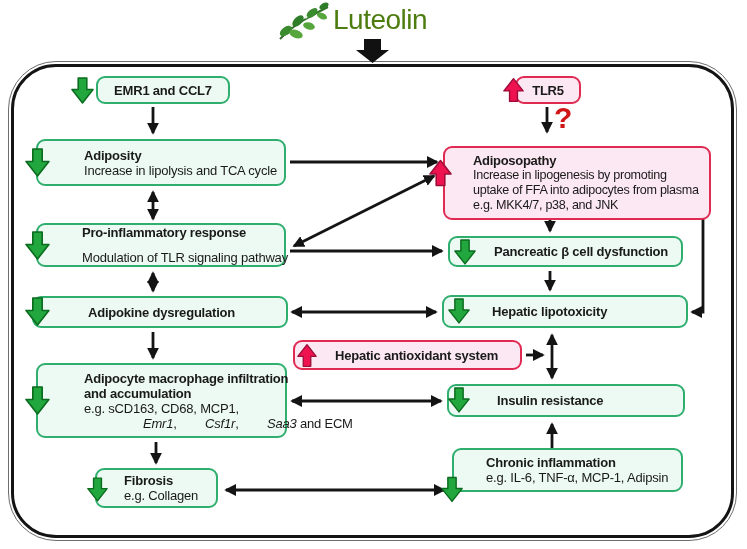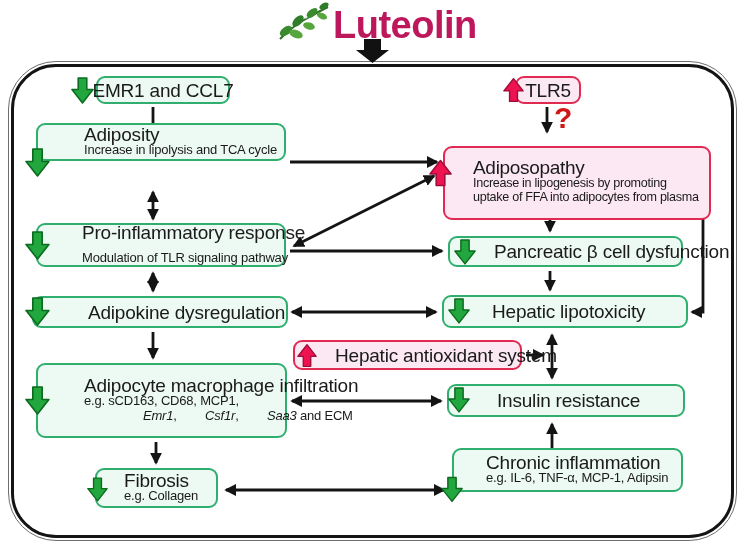--- a/index.html
+++ b/index.html
@@ -2,42 +2,42 @@
 <html><head>
 <meta charset="utf-8">
 <style>
   html,body{margin:0;padding:0;background:#fff;}
   #stage{
     position:relative;width:747px;height:549px;background:#fff;overflow:hidden;
     font-family:"Liberation Sans",sans-serif;color:#1a1a1a;
   }
   
   .title-text{
-    position:absolute;left:333px;top:4px;font-size:38px;font-weight:bold;
-    color:#be185d;letter-spacing:-0.5px;
+    position:absolute;left:333px;top:4px;font-size:28px;font-weight:normal;
+    color:#4d7c0f;letter-spacing:-0.5px;
   }
   .herb{position:absolute;left:276px;top:1px;}
   
   .frame-outer{
     position:absolute;left:8px;top:61px;width:729px;height:480px;
     border:1.5px solid #6d6d6d;border-radius:48px;box-sizing:border-box;
   }
   .frame-inner{
     position:absolute;left:2px;top:2px;right:2px;bottom:2px;
     border:3px solid #141414;border-radius:45px;box-sizing:border-box;background:#fff;
   }
   
   .box{
     position:absolute;box-sizing:border-box;border-radius:9px;
     display:flex;flex-direction:column;justify-content:center;
     font-size:13px;line-height:15px;letter-spacing:-0.2px;white-space:nowrap;
   }
   .box.green{background:#ecfaf3;border:2px solid #2fae6e;}
   .box.pink{background:#fce8f2;border:2px solid #e02a52;}
-  .box .ttl{font-weight:normal;font-size:19px;}
+  .box .ttl{font-weight:bold;font-size:13px;}
   .box.center{align-items:center;}
   
   .blk{position:absolute;}
   
   #connectors{position:absolute;left:0;top:0;width:747px;height:549px;pointer-events:none;}
   #connectors line, #connectors polyline{stroke:#141414;stroke-width:2.8;fill:none;}
   
   .qmark{position:absolute;left:554px;top:101px;font-size:30px;font-weight:bold;color:#cf1717;}
   .indent{padding-left:34px;}
   i{font-style:italic;margin-left:25px;}
@@ -121,53 +121,55 @@
 
     <line x1="226" y1="490" x2="444" y2="490" marker-start="url(#ah)" marker-end="url(#ah)"></line>
   </svg>
 
   <div class="qmark">?</div>
 
   <div class="box green center" style="left:96px;top:76px;width:134px;height:28px;">
     <span class="ttl">EMR1 and CCL7</span>
   </div>
 
-  <div class="box green" style="left:36px;top:123px;width:250px;height:38px;padding-left:46px;justify-content:center;">
+  <div class="box green" style="left:36px;top:139px;width:250px;height:47px;padding-left:46px;justify-content:center;">
     <span class="ttl">Adiposity</span>
     <span>Increase in lipolysis and TCA cycle</span>
   </div>
 
   <div class="box green" style="left:36px;top:223px;width:250px;height:44px;padding-left:44px;justify-content:space-between;">
     <span class="ttl">Pro-inflammatory response</span>
     <span>Modulation of TLR signaling pathway</span>
   </div>
 
   <div class="box green" style="left:32px;top:296px;width:256px;height:32px;padding-left:54px;">
     <span class="ttl">Adipokine dysregulation</span>
   </div>
 
   <div class="box green" style="left:36px;top:363px;width:251px;height:75px;padding-left:46px;">
     <span class="ttl">Adipocyte macrophage infiltration</span>
+    <span class="ttl">and accumulation</span>
     <span>e.g. sCD163, CD68, MCP1,</span>
     <span class="indent"><i>Emr1</i><span>, </span><i>Csf1r</i><span>, </span><i>Saa3</i><span> and ECM</span></span>
   </div>
 
   <div class="box green" style="left:95px;top:468px;width:123px;height:40px;padding-left:27px;">
     <span class="ttl">Fibrosis</span>
     <span>e.g. Collagen</span>
   </div>
 
   <div class="box pink center" style="left:515px;top:76px;width:66px;height:28px;">
     <span class="ttl">TLR5</span>
   </div>
 
   <div class="box pink" style="left:443px;top:138px;width:268px;height:74px;padding-left:28px;font-size:12.6px;line-height:14.6px;letter-spacing:-0.3px;margin-top:8px;">
     <span class="ttl">Adiposopathy</span>
     <span>Increase in lipogenesis by promoting</span>
     <span>uptake of FFA into adipocytes from plasma</span>
+    <span>e.g. MKK4/7, p38, and JNK</span>
   </div>
 
   <div class="box green" style="left:448px;top:236px;width:235px;height:31px;padding-left:44px;">
     <span class="ttl">Pancreatic β cell dysfunction</span>
   </div>
 
   <div class="box green" style="left:442px;top:295px;width:246px;height:33px;padding-left:48px;">
     <span class="ttl">Hepatic lipotoxicity</span>
   </div>
 

